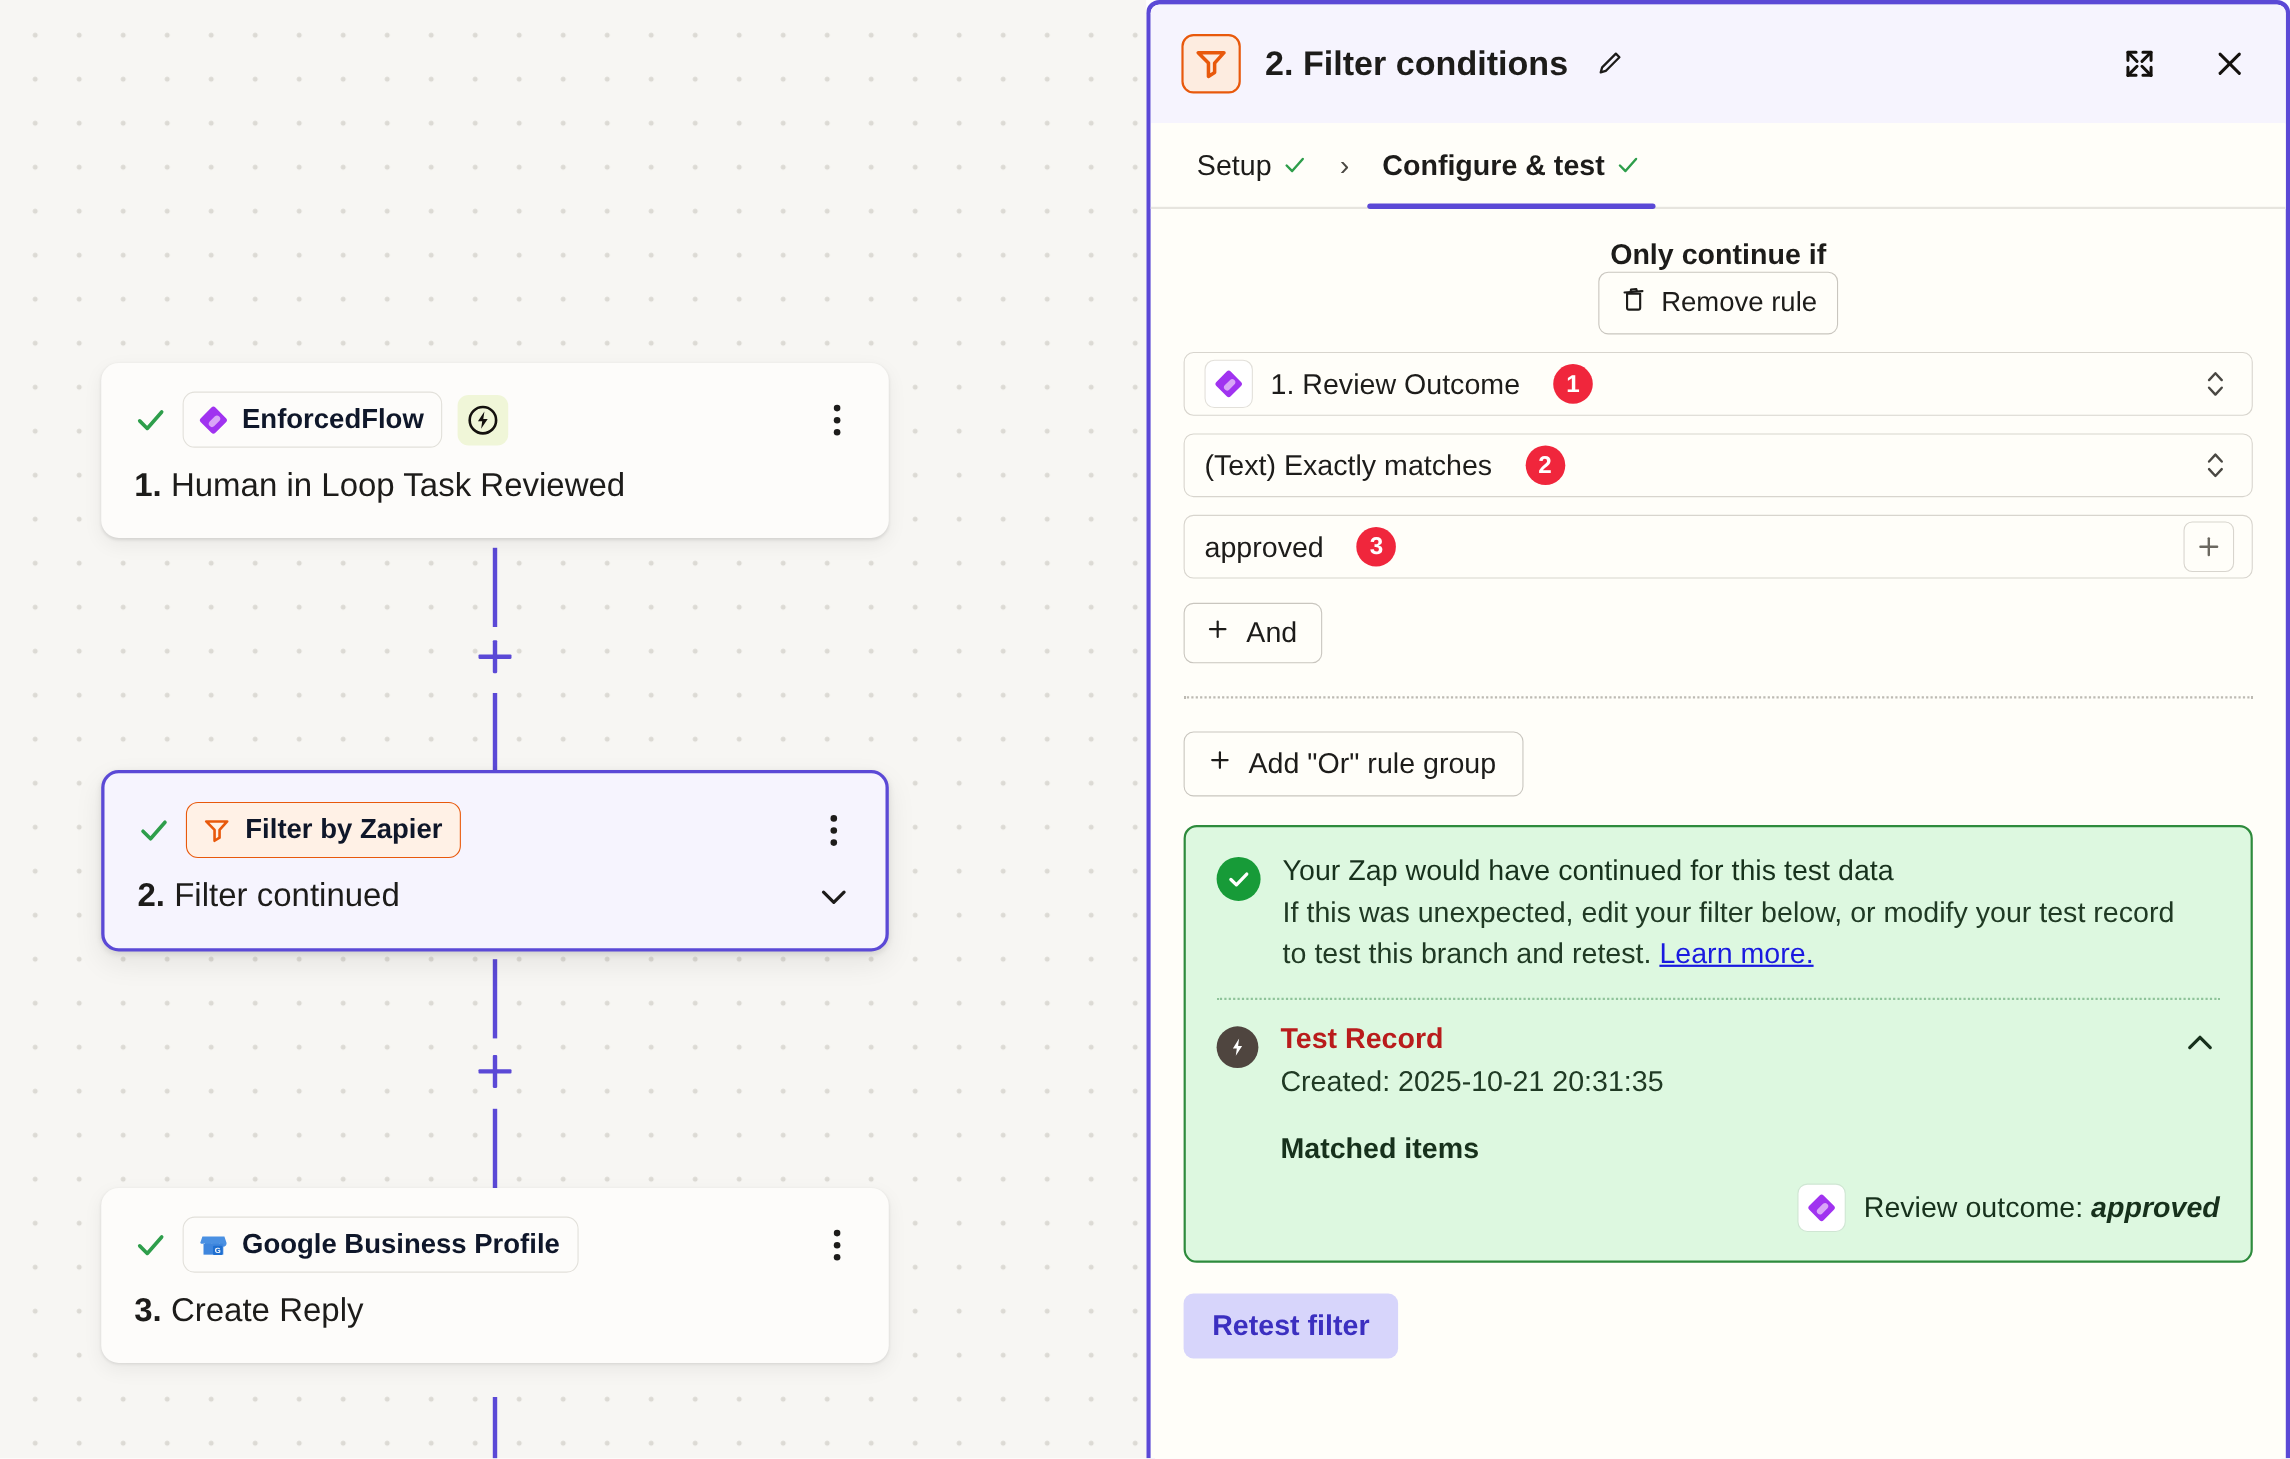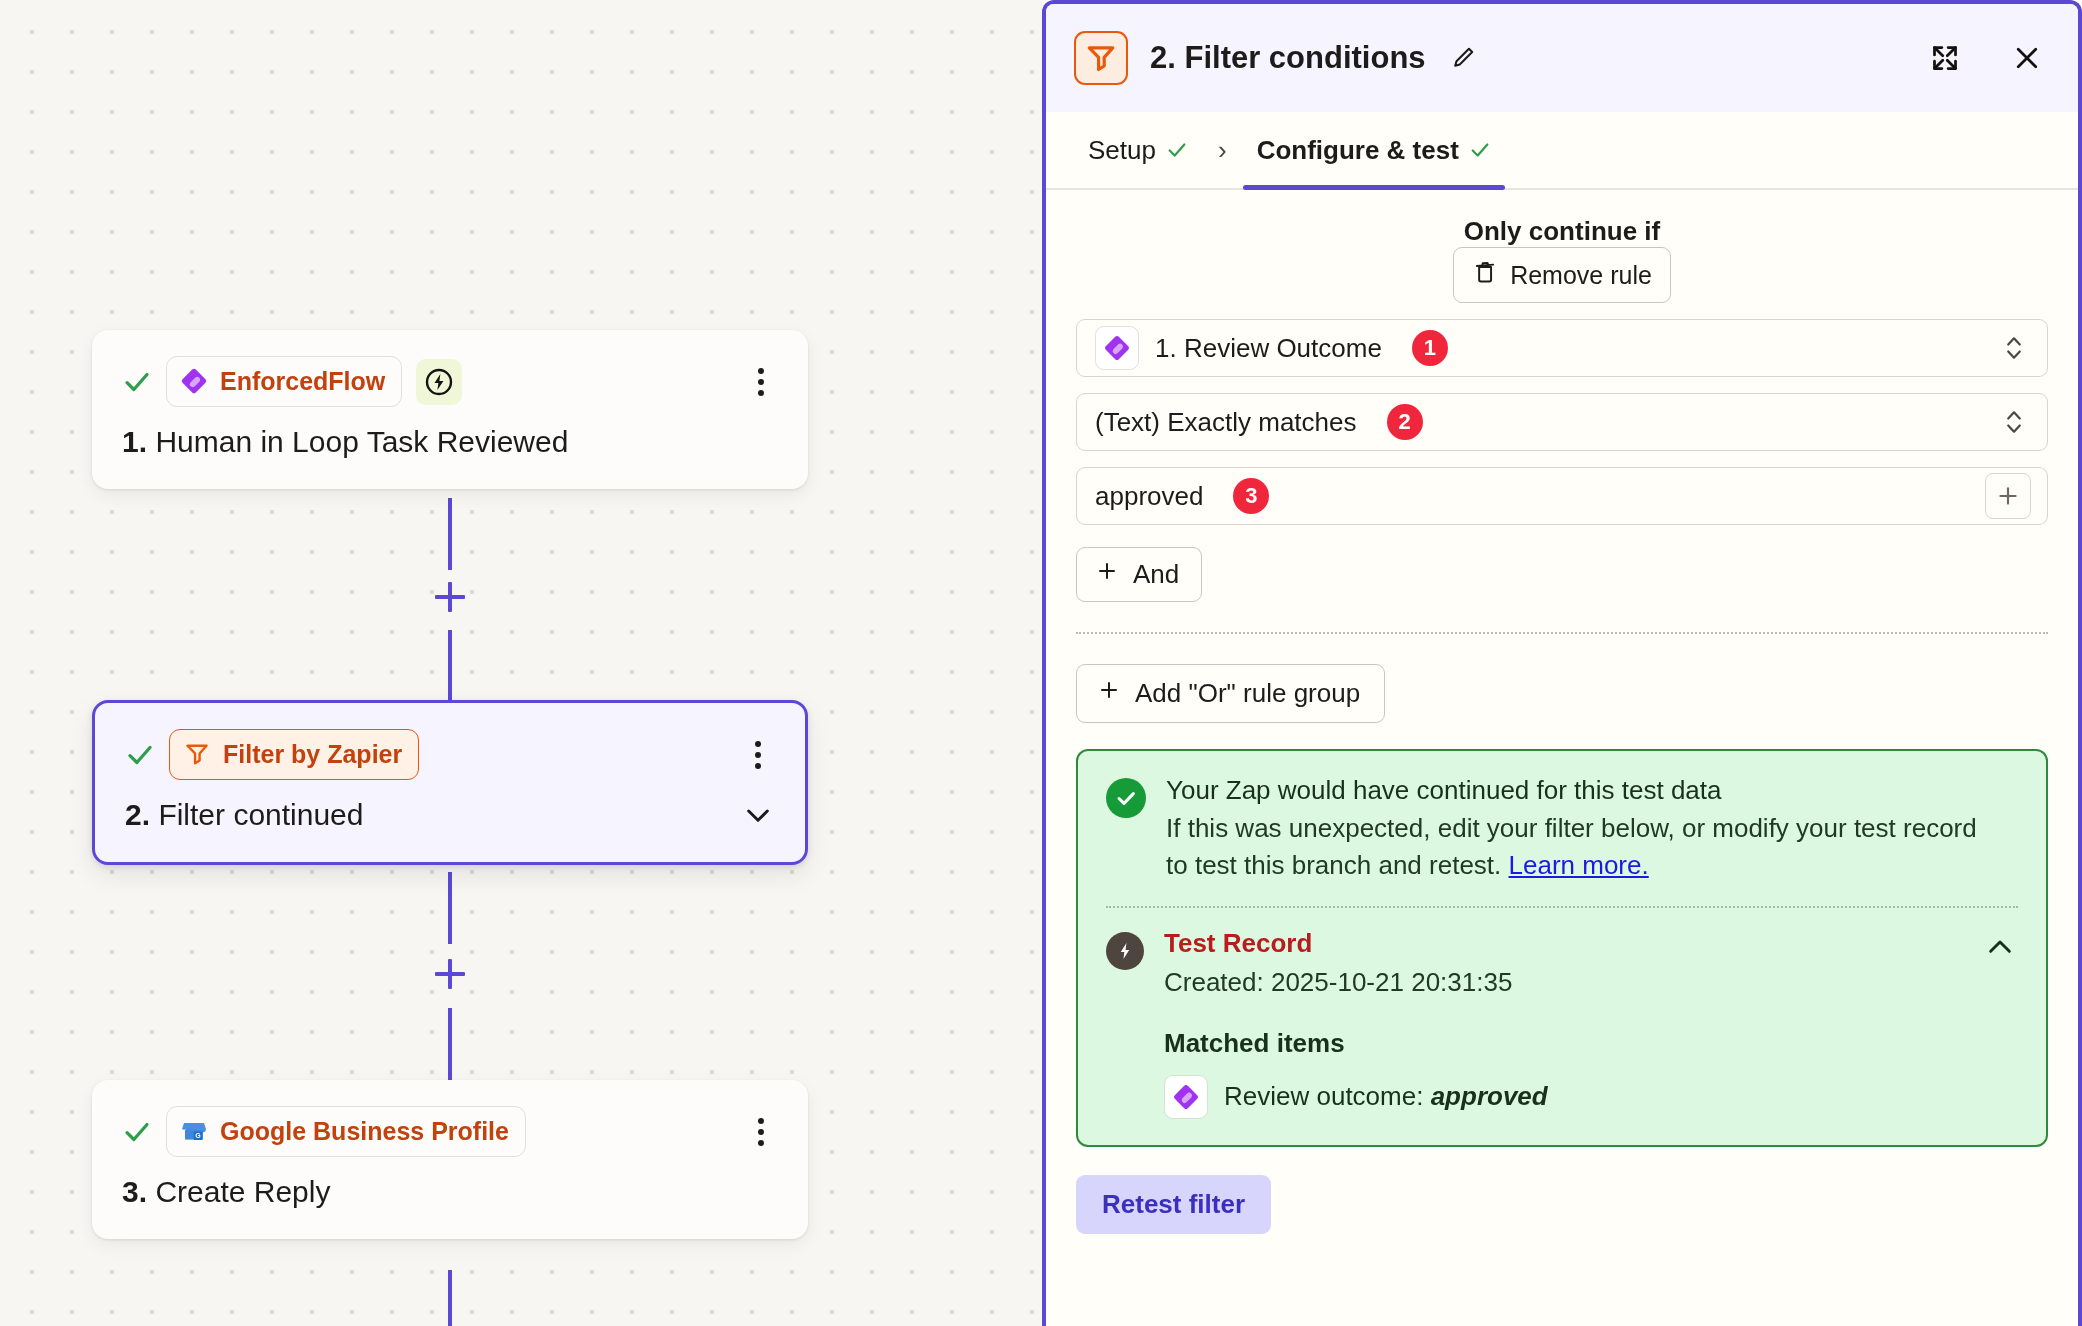--- a/index.html
+++ b/index.html
@@ -38,28 +38,28 @@
     box-shadow: 0 2px 6px rgba(0,0,0,.10), 0 10px 26px rgba(0,0,0,.08);
   }
   .node-row { display: flex; align-items: center; gap: 14px; position: relative; }
   .check {
     width: 30px; height: 30px; flex: 0 0 auto;
     display: flex; align-items: center; justify-content: center;
   }
   .check svg { display:block; }
 
   .app-chip {
-    display: inline-flex; align-items: flex-start; gap: 12px;
+    display: inline-flex; align-items: flex-end; gap: 12px;
     border: 1px solid #e2e0da;
     background: #fdfcfa;
     border-radius: 11px;
     padding: 10px 16px 10px 13px;
     font-size: 25px;
     font-weight: 700;
-    color: #c2410c;
+    color: #0f172a;
     white-space: nowrap;
   }
   .app-chip.filterchip {
     border: 1.5px solid #e8590c;
     background: #fff1e6;
   }
   .chip-ico { width: 28px; height: 28px; flex:0 0 auto; display:flex; align-items:center; justify-content:center; }
 
   .bolt-badge {
     width: 46px; height: 46px; flex: 0 0 auto;
@@ -247,21 +247,21 @@
   .bolt-circ {
     width: 38px; height: 38px; flex:0 0 auto; border-radius: 50%;
     background: #4f453f; display:flex; align-items:center; justify-content:center;
     margin-top: 4px;
   }
   .tr-title { font-size: 26px; font-weight: 700; color:#b91c1c; }
   .tr-sub { font-size: 26px; color:#203a24; margin-top: 8px; }
   .chev-up { width: 36px; height: 36px; display:flex; align-items:center; justify-content:center; cursor:pointer; }
 
   .matched-label { font-size: 26px; font-weight: 700; color:#17311c; margin: 30px 0 0 58px; }
-  .matched-row { display:flex; align-items:center; gap: 16px; margin: 16px 0 0 58px; }
+  .matched-row { display:flex; align-items:center; gap: 16px; margin: 16px 0 0 58px; justify-content: flex-end; }
   .matched-ico {
     width: 44px; height: 44px; border:1px solid #cfe6d3; border-radius:9px; background:#fff;
     display:flex; align-items:center; justify-content:center;
   }
   .matched-text { font-size: 26px; color:#17311c; }
   .matched-text em { font-style: italic; font-weight: 700; }
 
   .btn-retest {
     margin-top: 28px;
     display: inline-flex; align-items: center; justify-content: center;

